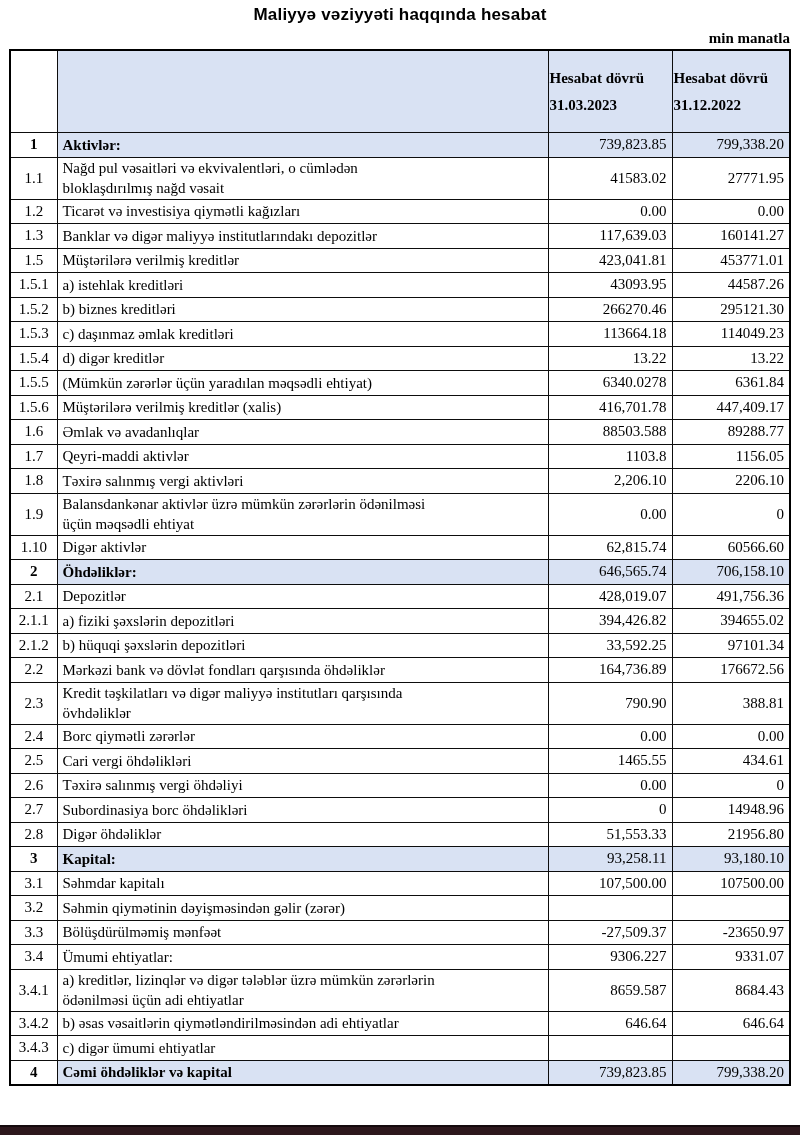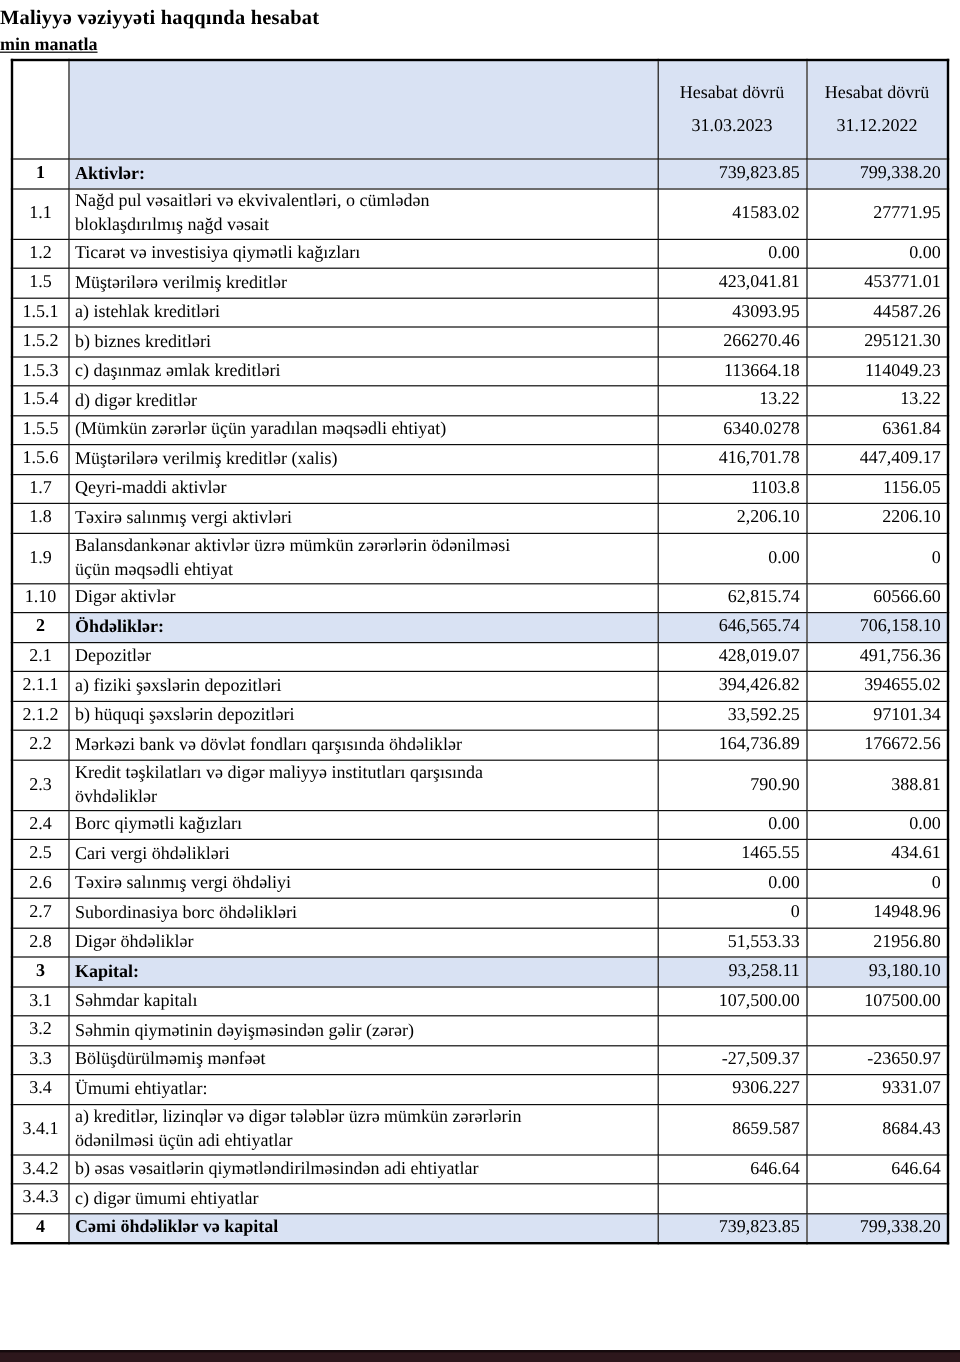--- a/index.html
+++ b/index.html
@@ -5,51 +5,51 @@
   html, body { margin: 0; padding: 0; }
   body {
     width: 800px; height: 1135px;
     background: #ffffff;
     position: relative;
     font-family: "Liberation Serif", serif;
     color: #000;
     overflow: hidden;
   }
   .title {
-    font-family: Liberation Serif, serif;
+    text-align: center;
+    font-family: Liberation Sans, sans-serif;
     font-weight: bold;
     font-size: 17px;
     margin: 5px 0 0 0;
     letter-spacing: 0.2px;
   }
   .unit-note {
-    text-align: left;
+    text-align: right;
     font-weight: bold;
     font-size: 15px;
     padding-right: 10px;
     margin: 5px 0 2px 0;
-    text-decoration: underline;
   }
   table.fin {
     border-collapse: collapse;
     table-layout: fixed;
     width: 780px;
     margin: 0 auto;
     border: 2.5px solid #000;
   }
   table.fin th, table.fin td {
     border: 1.5px solid #0d0d0d;
     font-size: 15px;
     vertical-align: middle;
     overflow: hidden;
   }
   thead th {
     background: #d9e2f3;
-    font-weight: normal;
-    text-align: center;
+    font-weight: bold;
+    text-align: left;
     height: 79px;
     line-height: 27px;
   }
   thead th.no-head { background: #ffffff; }
   tbody tr { height: 24.5px; }
   td.no   { text-align: center; padding: 1px 1px; }
   td.label{ text-align: left; padding: 0 5px; white-space: pre-line; line-height: 20.5px; }
   td.val  { text-align: right; padding: 1px 5px; }
   tr.section td.no, tr.section td.label { font-weight: bold; }
   tr.section td.label, tr.section td.val { background: #d9e2f3; }
@@ -105,20 +105,26 @@
     <td class="val">41583.02</td>
     <td class="val">27771.95</td>
   </tr>
         <tr>
     <td class="no">1.2</td>
     <td class="label">Ticarət və investisiya qiymətli kağızları</td>
     <td class="val">0.00</td>
     <td class="val">0.00</td>
   </tr>
         <tr>
+    <td class="no">1.3</td>
+    <td class="label">Banklar və digər maliyyə institutlarındakı depozitlər</td>
+    <td class="val">117,639.03</td>
+    <td class="val">160141.27</td>
+  </tr>
+        <tr>
     <td class="no">1.5</td>
     <td class="label">Müştərilərə verilmiş kreditlər</td>
     <td class="val">423,041.81</td>
     <td class="val">453771.01</td>
   </tr>
         <tr>
     <td class="no">1.5.1</td>
     <td class="label">a) istehlak kreditləri</td>
     <td class="val">43093.95</td>
     <td class="val">44587.26</td>
@@ -145,20 +151,26 @@
     <td class="no">1.5.5</td>
     <td class="label">(Mümkün zərərlər üçün yaradılan məqsədli ehtiyat)</td>
     <td class="val">6340.0278</td>
     <td class="val">6361.84</td>
   </tr>
         <tr>
     <td class="no">1.5.6</td>
     <td class="label">Müştərilərə verilmiş kreditlər (xalis)</td>
     <td class="val">416,701.78</td>
     <td class="val">447,409.17</td>
+  </tr>
+        <tr>
+    <td class="no">1.6</td>
+    <td class="label">Əmlak və avadanlıqlar</td>
+    <td class="val">88503.588</td>
+    <td class="val">89288.77</td>
   </tr>
         <tr>
     <td class="no">1.7</td>
     <td class="label">Qeyri-maddi aktivlər</td>
     <td class="val">1103.8</td>
     <td class="val">1156.05</td>
   </tr>
         <tr>
     <td class="no">1.8</td>
     <td class="label">Təxirə salınmış vergi aktivləri</td>
@@ -210,21 +222,21 @@
   </tr>
         <tr>
     <td class="no">2.3</td>
     <td class="label">Kredit təşkilatları və digər maliyyə institutları qarşısında
 övhdəliklər</td>
     <td class="val">790.90</td>
     <td class="val">388.81</td>
   </tr>
         <tr>
     <td class="no">2.4</td>
-    <td class="label">Borc qiymətli kağızları</td>
+    <td class="label">Borc qiymətli zərərlər</td>
     <td class="val">0.00</td>
     <td class="val">0.00</td>
   </tr>
         <tr>
     <td class="no">2.5</td>
     <td class="label">Cari vergi öhdəlikləri</td>
     <td class="val">1465.55</td>
     <td class="val">434.61</td>
   </tr>
         <tr>

